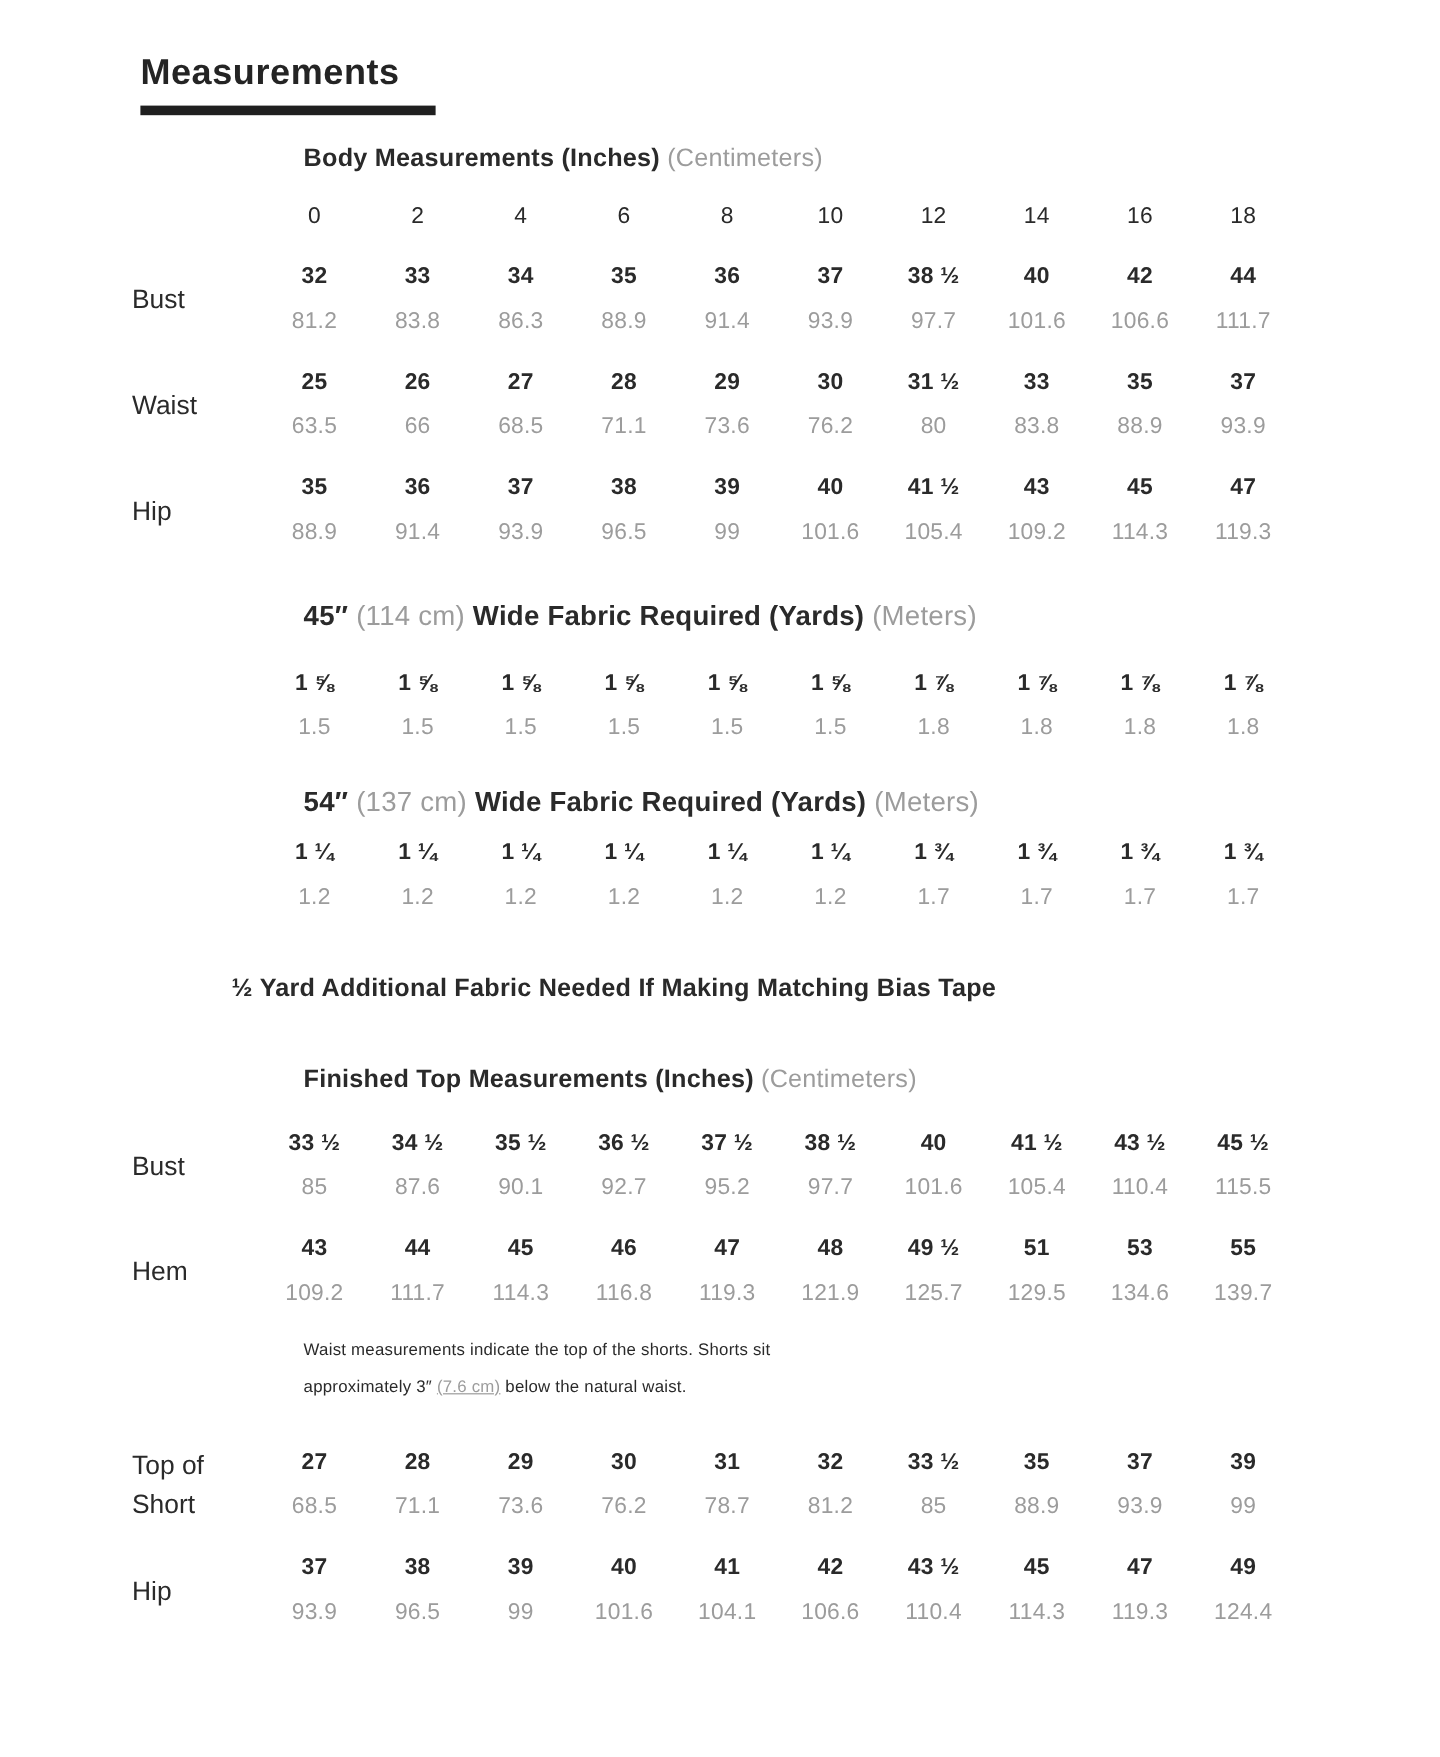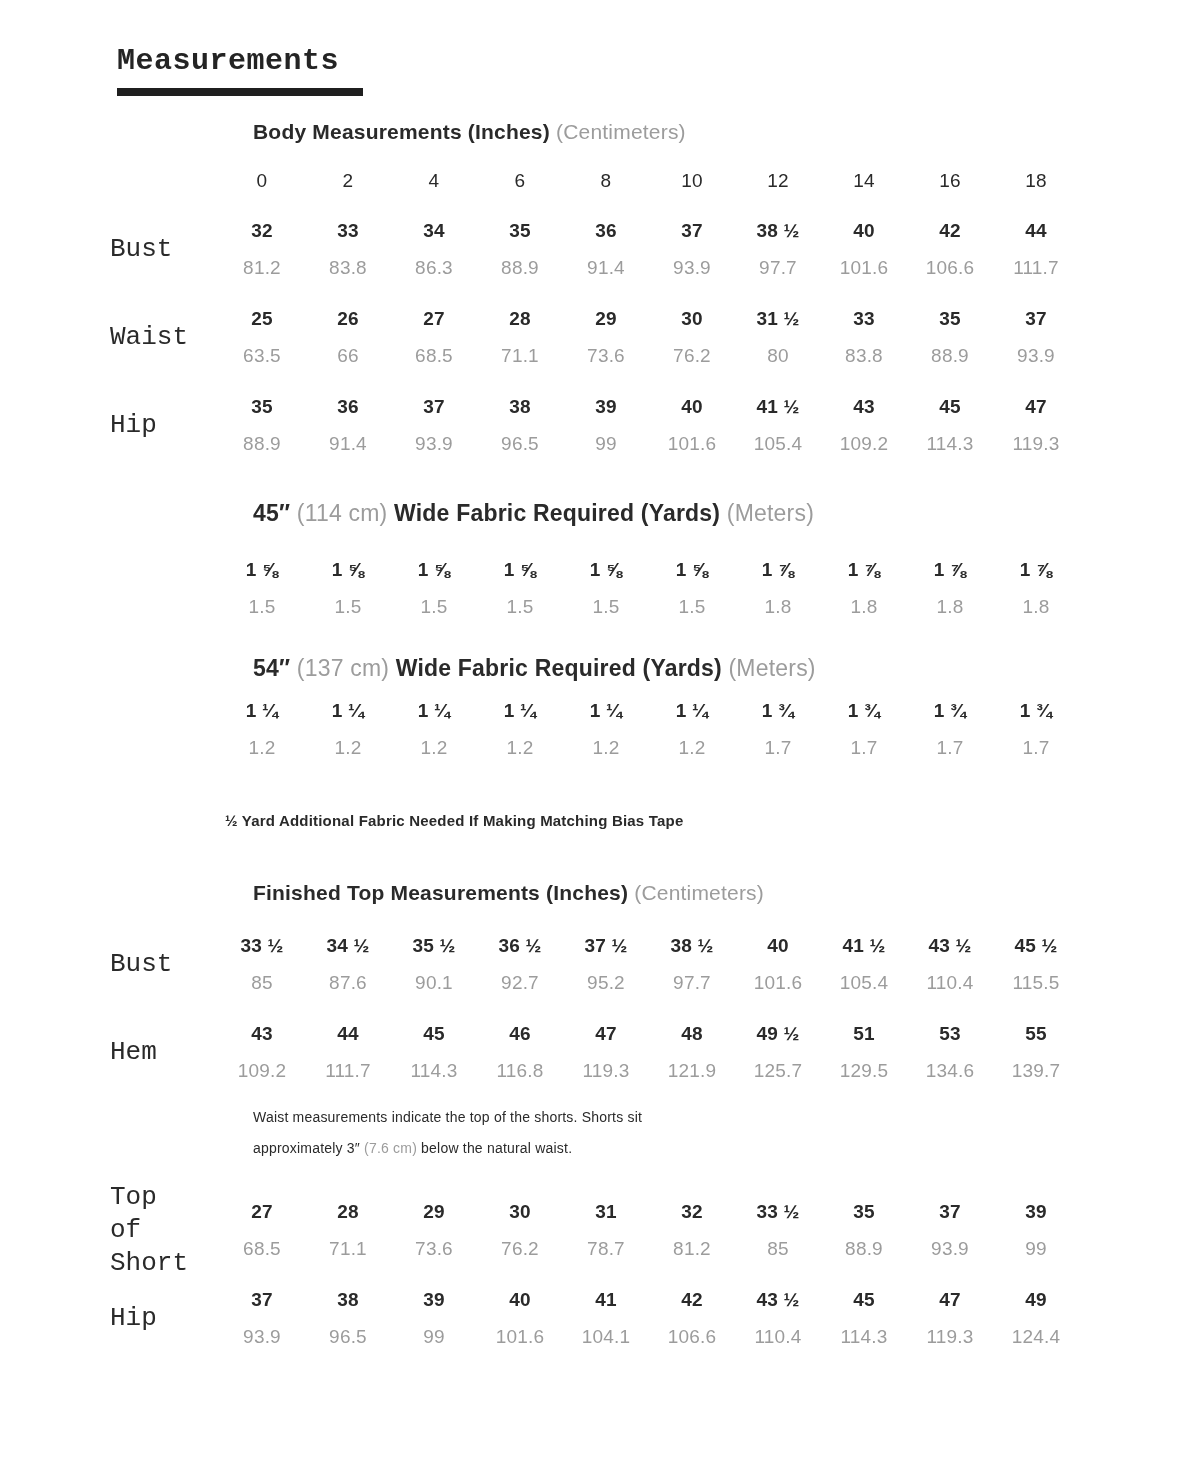--- a/index.html
+++ b/index.html
@@ -18,21 +18,20 @@
     color:var(--dark);
   }
   #content{padding:44px 0 0 105px;}
 
   h1{
     margin:0 0 0 12px;
     font-size:30px;
     font-weight:700;
     letter-spacing:0.5px;
     color:#242424;
-    font-family:Liberation Mono, monospace;
   }
   .title-underline{
     width:246px;height:8px;background:var(--bar);
     margin:10px 0 24px 12px;
   }
 
   .sec-heading{
     margin:0 0 22px 148px;
     font-size:21px;
     font-weight:700;
@@ -57,54 +56,53 @@
   .sizes-row .cell{color:var(--dark);font-weight:400;}
 
   .mrow{
     grid-auto-rows:37px;
     margin-bottom:14px;
   }
   .row-label{
     grid-row:1/3;
     grid-column:1;
     align-self:center;
-    font-size:26px;
+    font-size:22px;
     color:var(--dark);
     max-width:84px;
     line-height:33px;
     padding-left:5px;
-    font-family:Liberation Mono, monospace;
   }
   .sizes-row .row-label{grid-row:1/2;}
   .cells.in .cell{font-weight:700;color:var(--dark);}
   .cells.cm .cell{font-weight:400;color:var(--gray);}
 
   .fab-heading{margin-left:148px;font-size:23px;font-weight:700;letter-spacing:0.2px;}
   .fab-heading .h-gray{color:var(--gray);font-weight:400;}
 
   #body-section{margin-top:0;}
   #fabric45 .fab-heading{margin-top:38px;margin-bottom:24px;}
   #fabric54 .fab-heading{margin-top:30px;margin-bottom:10px;}
   #bias-note{
-    margin:46px 0 0 120px;
-    font-size:15px;
+    margin:46px 0 0 88px;
+    font-size:21px;
     font-weight:700;
     letter-spacing:0.2px;
     color:var(--dark);
   }
   #finished-top .sec-heading{margin-top:52px;margin-bottom:22px;}
   #finished-shorts .sec-heading{margin-top:44px;margin-bottom:2px;}
   .desc-line{
     margin:2px 0 0 148px;
     font-size:14px;
     line-height:29px;
     color:var(--dark);
     letter-spacing:0.2px;
   }
-  .desc-line .h-gray{color:var(--gray);}
+  .desc-line .h-gray{color:var(--gray);text-decoration:underline;}
   #shorts-rows{margin-top:30px;}
 </style>
 </head>
 <body>
 
 <div id="content">
 
   <h1>Measurements</h1>
   <div class="title-underline"></div>
 

